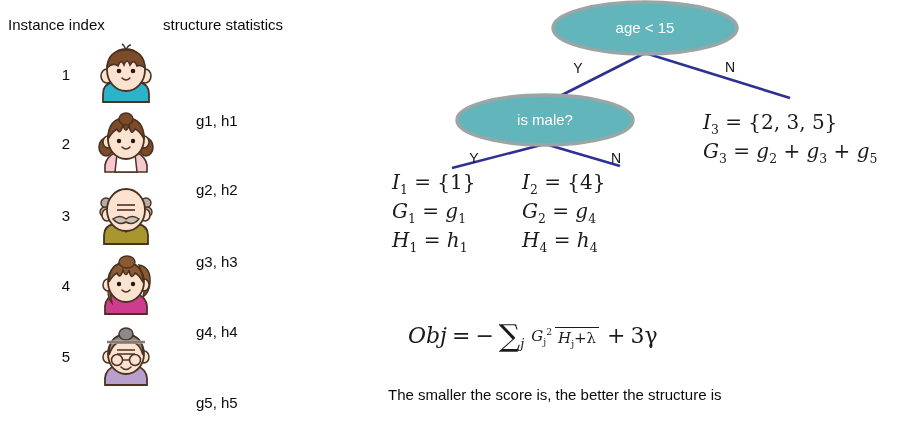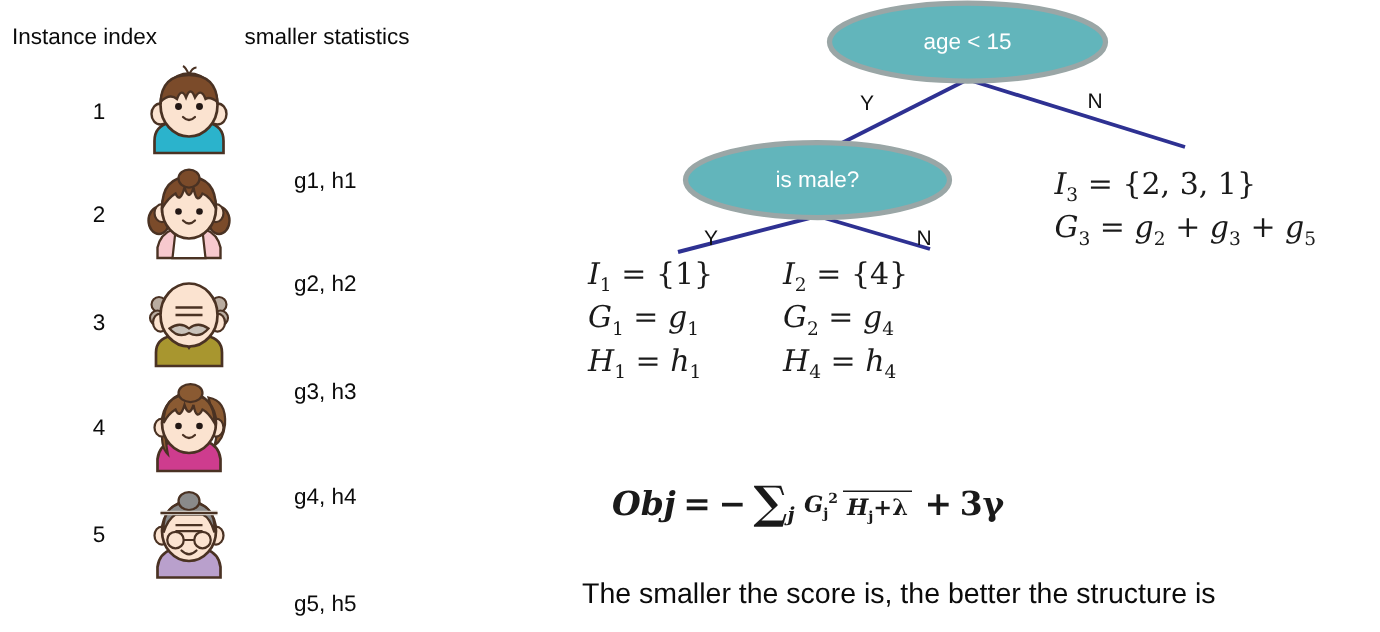--- a/index.html
+++ b/index.html
@@ -114,21 +114,20 @@
   #leaf-block-3 { left: 363px; top: 108px; }
 
   #obj-formula {
     position: absolute;
     left: 68px;
     top: 318px;
     font-size: 22px;
     display: flex;
     align-items: center;
     gap: 5px;
-    font-weight: bold;
   }
   .sum-sym {
     font-family: "DejaVu Serif", serif;
     font-style: normal;
     font-size: 30px;
     position: relative;
     display: inline-block;
   }
   .sum-sub {
     font-size: 13px;
@@ -147,36 +146,36 @@
     position: relative;
     top: 1px;
   }
   .frac-num { padding: 0 3px 1px 3px; }
   .frac-den { padding: 1px 3px 0 3px; border-top: 1.3px solid #1a1a1a; }
 
   #caption {
     position: absolute;
     left: 48px;
     top: 386px;
-    font-size: 19px;
+    font-size: 15px;
     font-family: "Liberation Sans", sans-serif;
     color: #0b0b0b;
     white-space: nowrap;
   }
 </style>
 </head>
 <body>
 
 <div id="page">
 
   <div id="left-panel">
 
     <div class="col-header" id="header-instance-index">Instance index</div>
 
-    <div class="col-header" id="header-gradient-stats">smaller statistics</div>
+    <div class="col-header" id="header-gradient-stats">structure statistics</div>
 
     <div class="instance-row" style="top:42px">
       <div class="row-index">1</div>
       <div class="row-avatar">
         <svg viewBox="0 0 66 66">
           <ellipse cx="14" cy="34" rx="6" ry="7" fill="#FBE3D0" stroke="#4A3223" stroke-width="1.6"></ellipse>
           <ellipse cx="52" cy="34" rx="6" ry="7" fill="#FBE3D0" stroke="#4A3223" stroke-width="1.6"></ellipse>
           <path d="M10 52 Q10 42 20 40 L46 40 Q56 42 56 52 L56 60 L10 60 Z" fill="#2BB3CC" stroke="#4A3223" stroke-width="1.8"></path>
           <path d="M26 39 Q33 46 40 39" fill="#FBE3D0" stroke="#4A3223" stroke-width="1.6"></path>
           <ellipse cx="33" cy="28" rx="19" ry="21" fill="#FBE3D0" stroke="#4A3223" stroke-width="1.8"></ellipse>
@@ -321,21 +320,21 @@
       <div>
         G<sub>2</sub> <span class="up">=</span> g<sub>4</sub>
       </div>
       <div>
         H<sub>4</sub> <span class="up">=</span> h<sub>4</sub>
       </div>
     </div>
 
     <div class="leaf-block math" id="leaf-block-3">
       <div>
-        I<sub>3</sub> <span class="up">=</span> <span class="up">{2, 3, 1}</span>
+        I<sub>3</sub> <span class="up">=</span> <span class="up">{2, 3, 5}</span>
       </div>
       <div>
         G<sub>3</sub> <span class="up">=</span> g<sub>2</sub> <span class="up">+</span> g<sub>3</sub> <span class="up">+</span> g<sub>5</sub>
       </div>
     </div>
 
     <div id="obj-formula" class="math">
       <span>Obj</span>
       <span class="up">=</span>
       <span class="up">−</span>

